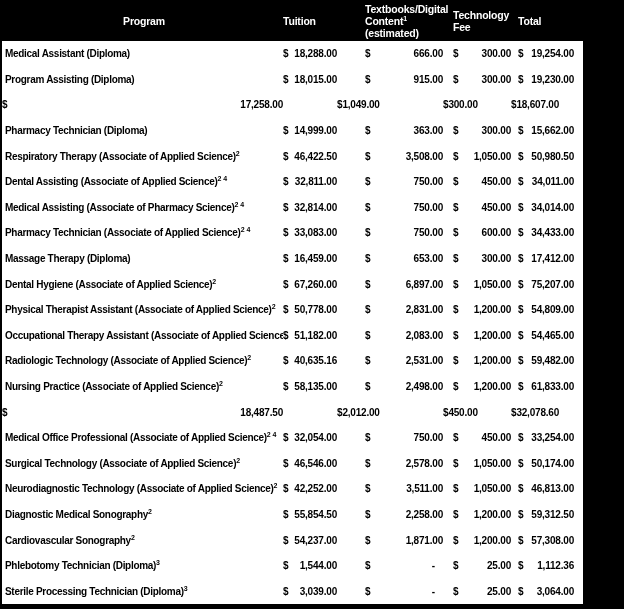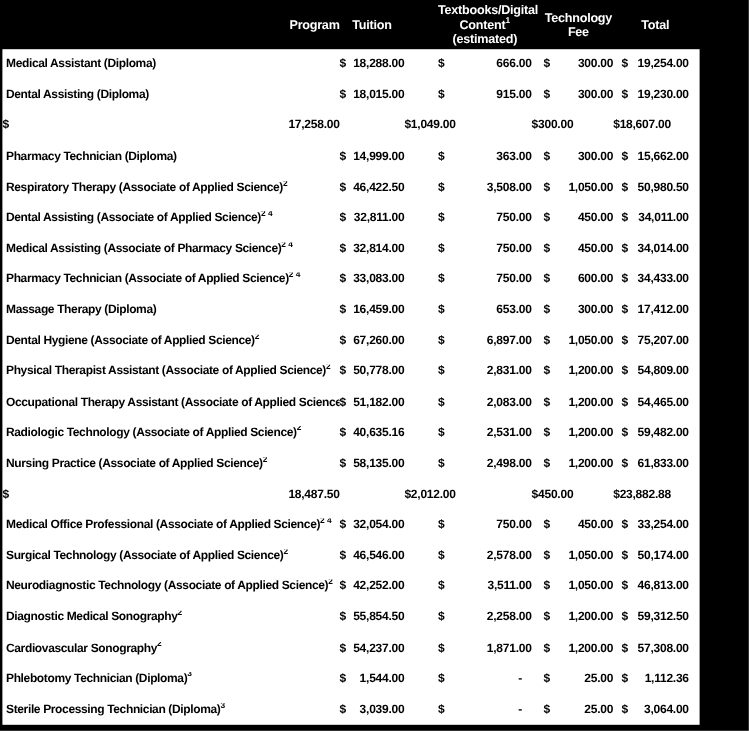--- a/index.html
+++ b/index.html
@@ -14,22 +14,22 @@
   }
   .header-row {
     position:absolute; left:2px; top:0; width:576px; height:41px;
     display:grid;
     grid-template-columns:281px 54px 28px 78px 10px 58px 7px 56px;
     align-items:center;
     color:#ffffff;
     font-size:10.5px;
     letter-spacing:-0.2px;
   }
-  .hcell { text-align:center; line-height:12px; }
-  .hcell.program { text-align:right; padding-left:3px; }
+  .hcell { line-height:12px; }
+  .hcell.program { text-align:center; padding-left:3px; }
   .content {
     position:absolute; left:2px; top:41px; width:581px; height:563px;
     background:#ffffff;
     display:flex; flex-direction:column;
   }
   .row {
     flex:1;
     display:grid;
     grid-template-columns:281px 54px 28px 78px 10px 58px 7px 56px;
     align-items:center;
@@ -94,21 +94,21 @@
         <span class="amt">300.00</span>
       </div>
       <div class="spacer"></div>
       <div class="money">
         <span class="cur">$</span>
         <span class="amt">19,254.00</span>
       </div>
     </div>
 
     <div class="row">
-      <div class="pcell"><span>Dental Assisting (Diploma)</span><sup></sup></div>
+      <div class="pcell"><span>Program Assisting (Diploma)</span><sup></sup></div>
       <div class="money">
         <span class="cur">$</span>
         <span class="amt">18,015.00</span>
       </div>
       <div class="spacer"></div>
       <div class="money">
         <span class="cur">$</span>
         <span class="amt">915.00</span>
       </div>
       <div class="spacer"></div>
@@ -409,21 +409,21 @@
         <span class="amt">2,012.00</span>
       </div>
       <div class="spacer"></div>
       <div class="money">
         <span class="cur">$</span>
         <span class="amt">450.00</span>
       </div>
       <div class="spacer"></div>
       <div class="money">
         <span class="cur">$</span>
-        <span class="amt">23,882.88</span>
+        <span class="amt">32,078.60</span>
       </div>
     </div>
 
     <div class="row">
       <div class="pcell"><span>Medical Office Professional (Associate of Applied Science)</span><sup>2 4</sup></div>
       <div class="money">
         <span class="cur">$</span>
         <span class="amt">32,054.00</span>
       </div>
       <div class="spacer"></div>

